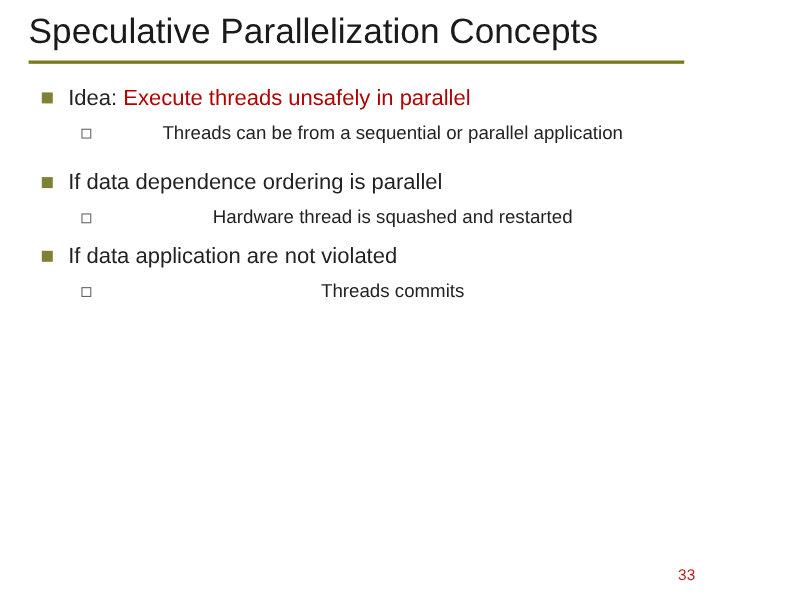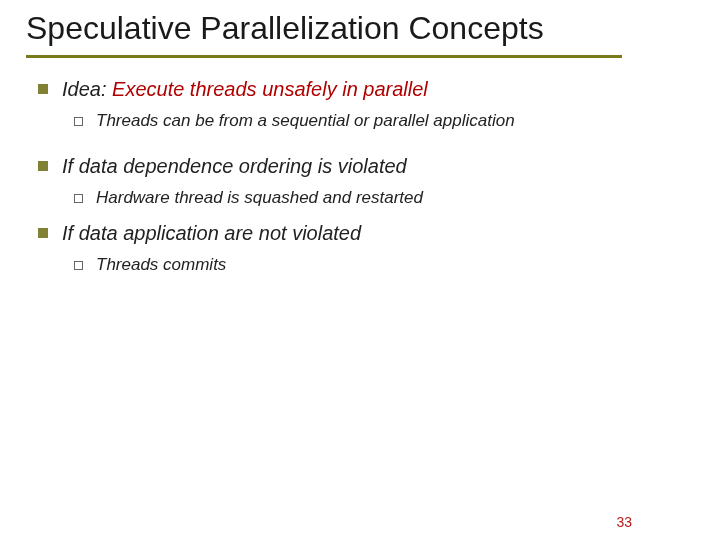--- a/index.html
+++ b/index.html
@@ -30,21 +30,20 @@
     border-top: 3px solid #7a7a1a;
     margin-bottom: 18px;
   }
   .content {
     padding-left: 6px;
     padding-right: 4px;
   }
   ul.level1 {
     list-style: none;
     padding-left: 0;
-    font-style: italic;
   }
   ul.level1 > li {
     position: relative;
     padding-left: 30px;
     margin-bottom: 20px;
     font-size: 20px;
     line-height: 1.3;
     color: #222;
   }
   ul.level1 > li::before {
@@ -64,20 +63,21 @@
   }
   ul.level2 > li {
     position: relative;
     padding-left: 34px;
     margin-bottom: 6px;
     font-family: Arial, Helvetica, sans-serif;
     font-size: 17px;
     line-height: 1.35;
     color: #222;
     font-weight: 400;
+    text-align: center;
   }
   ul.level2 > li::before {
     content: "";
     position: absolute;
     left: 12px;
     top: 7px;
     width: 7px;
     height: 7px;
     border: 1px solid #666;
     background: transparent;
@@ -105,21 +105,21 @@
 
       <li>
         <span>Idea: </span><span class="red">Execute threads unsafely in parallel</span>
         <ul class="level2">
           <li>Threads can be from a sequential or parallel application</li>
         </ul>
       </li>
 
 
       <li class="tight">
-        <span>If data dependence ordering is violated</span>
+        <span>If data dependence ordering is parallel</span>
         <ul class="level2">
           <li>Hardware thread is squashed and restarted</li>
         </ul>
       </li>
 
       <li>
         <span>If data application are not violated</span>
         <ul class="level2">
           <li>Threads commits</li>
         </ul>

